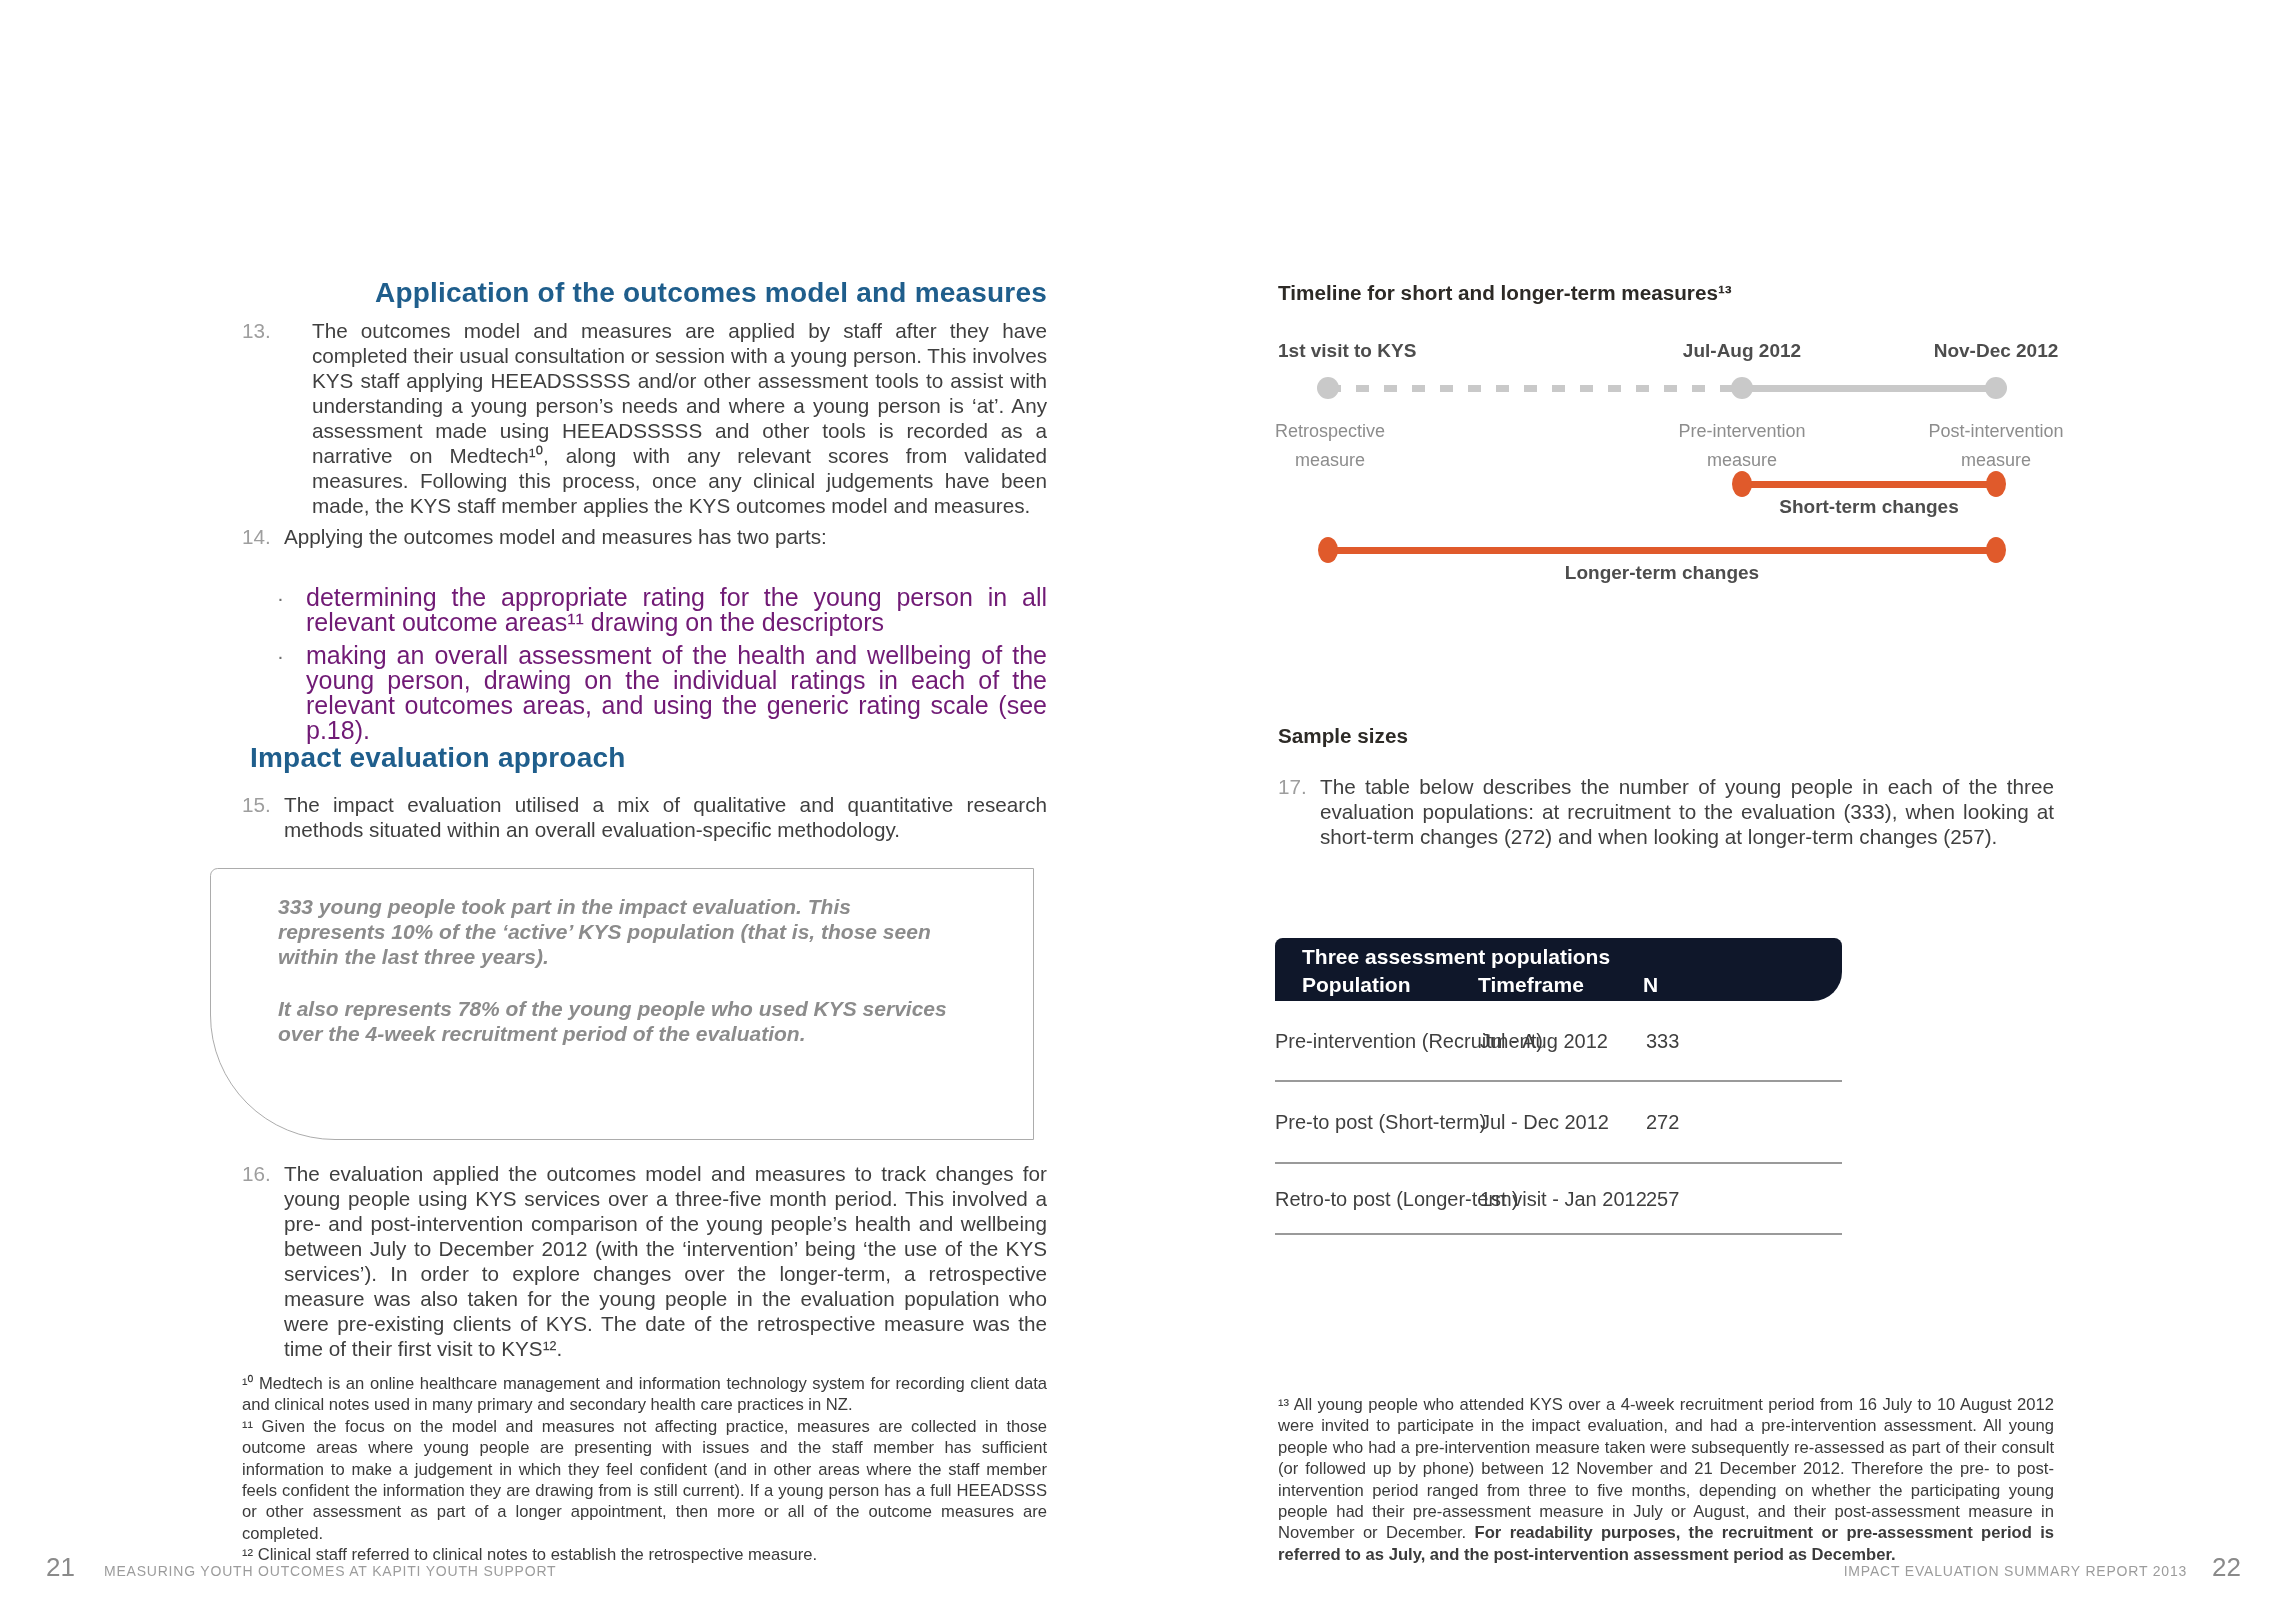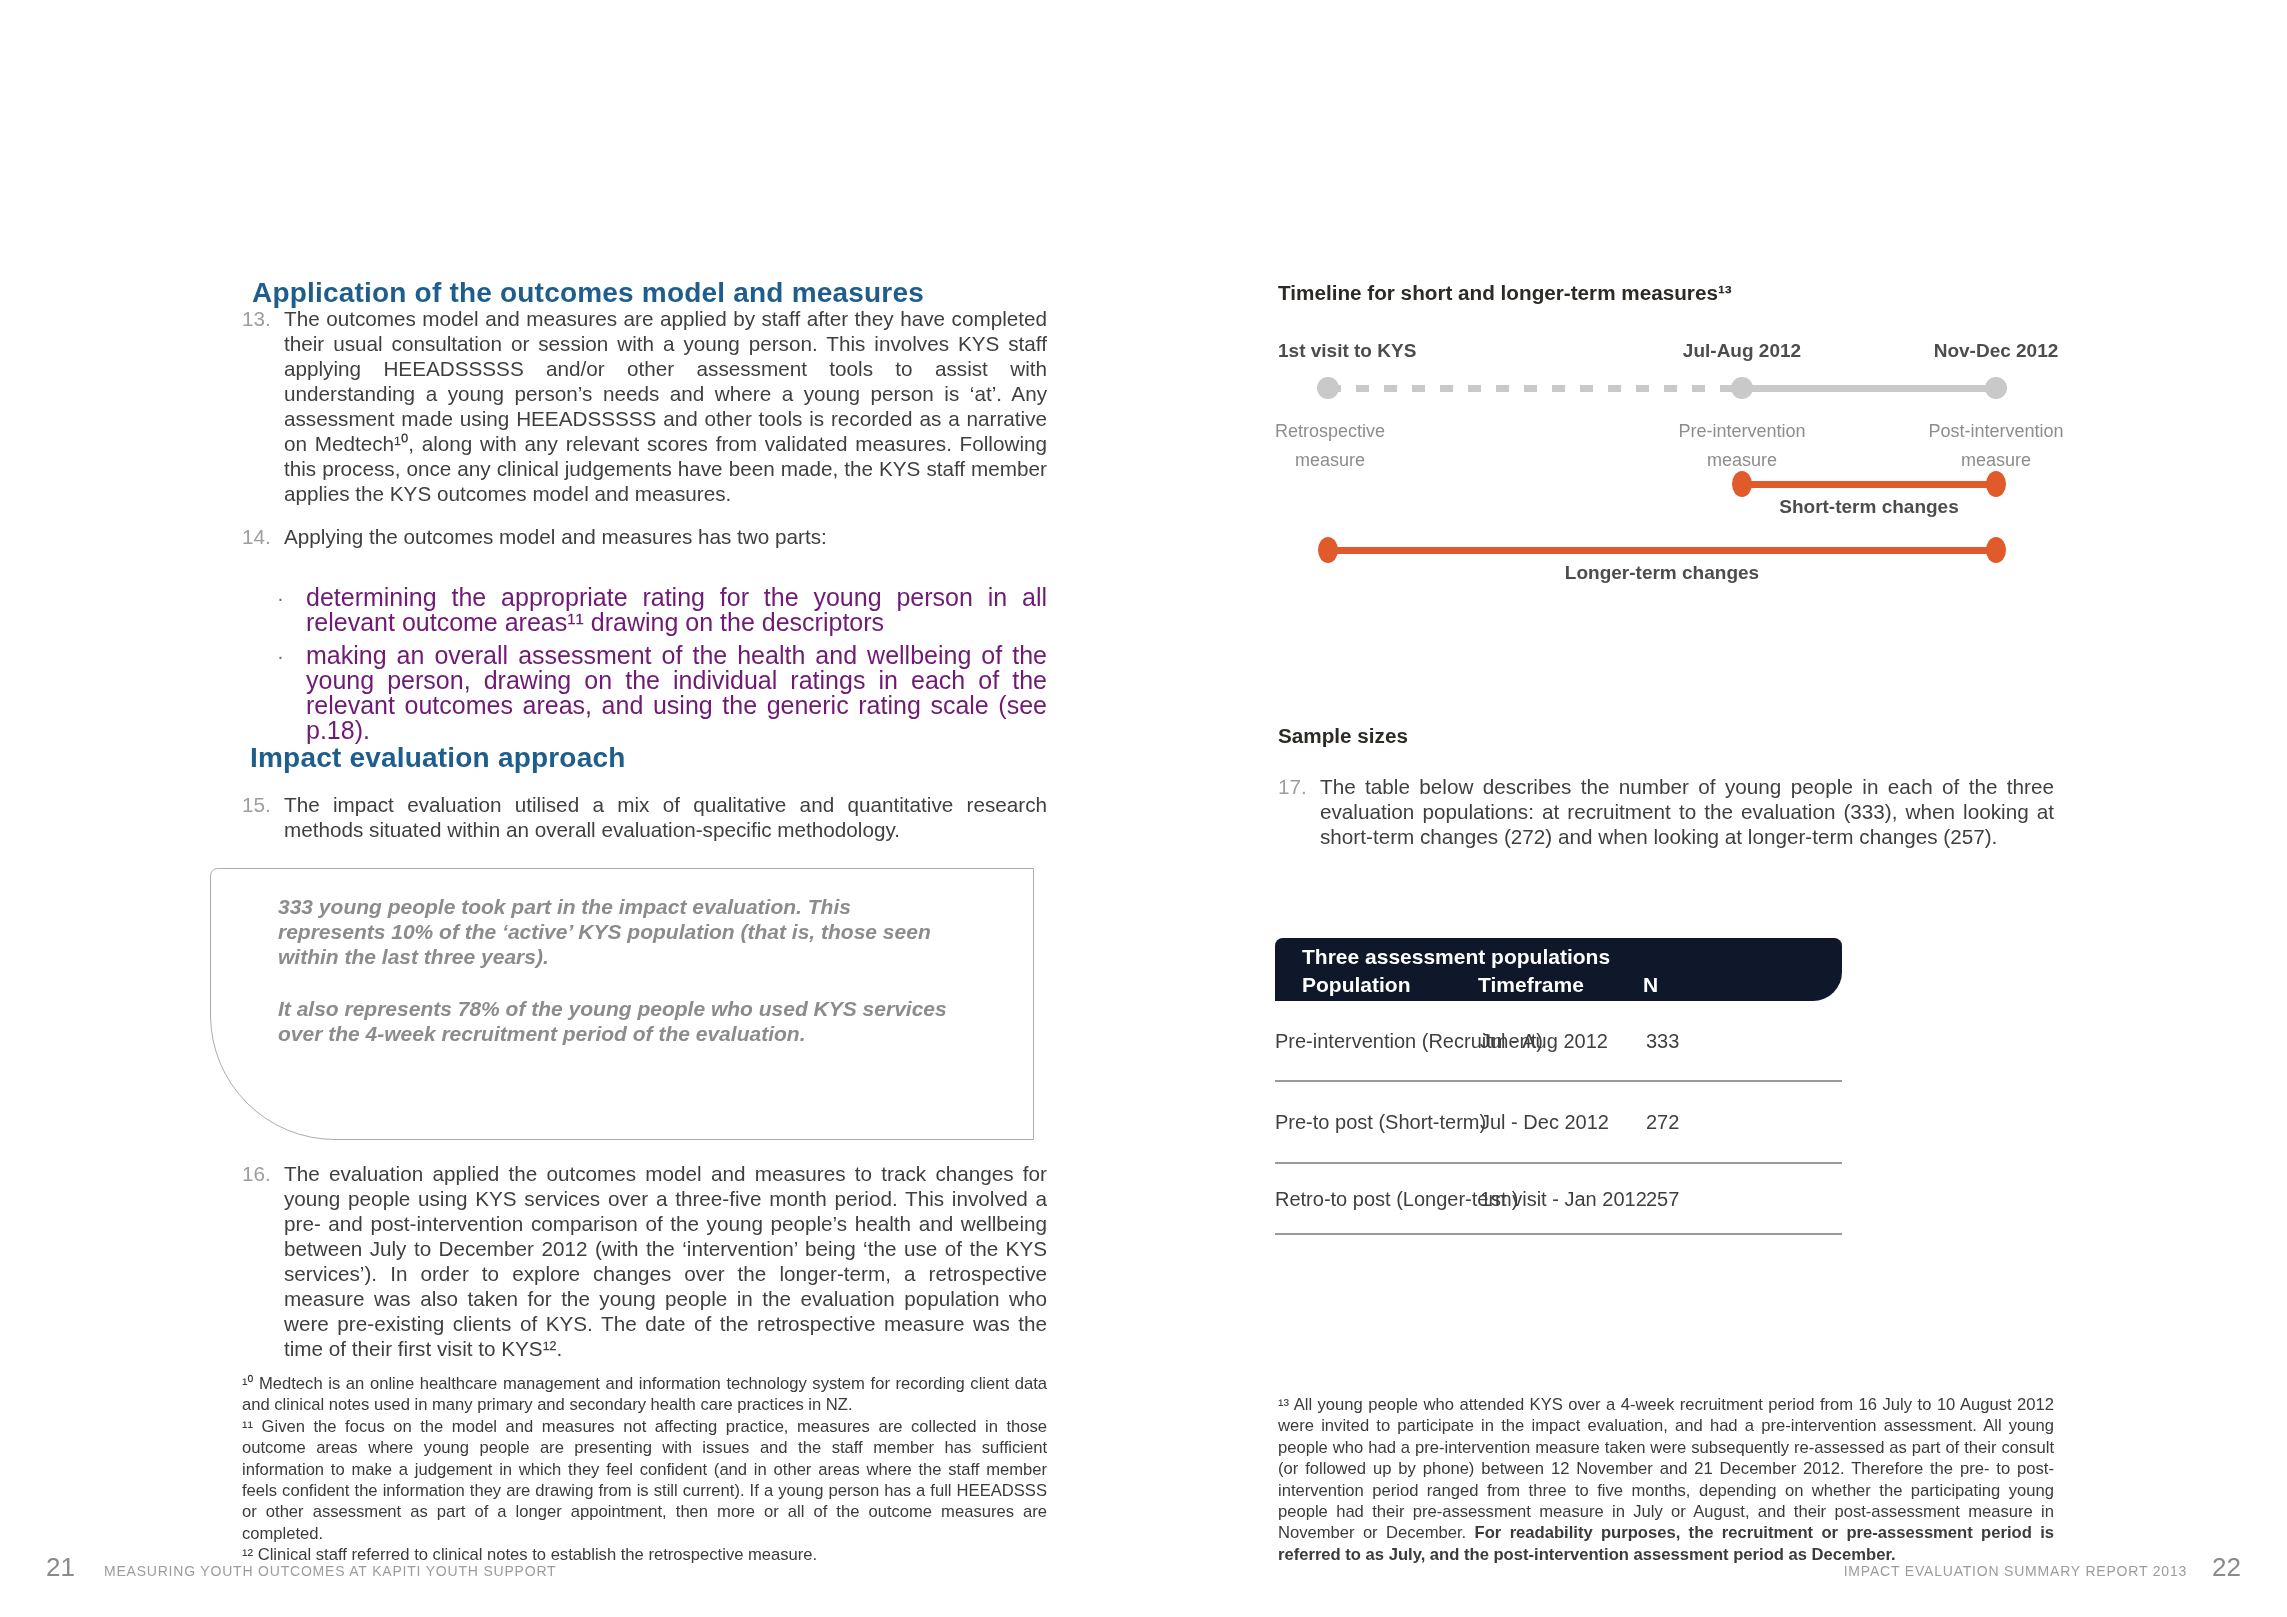--- a/index.html
+++ b/index.html
@@ -59,23 +59,23 @@
   
   .footer{position:absolute;display:flex;align-items:baseline;}
   .footer .pnum{font-size:26px;color:#8A8A8A;}
   .footer .ftext{font-size:14px;letter-spacing:0.8px;color:#9C9C9C;}
 </style>
 </head>
 <body>
 
 <div class="canvas">
 
-  <h1 class="sec abs" style="left:252px;top:277px;width:805px;">Application of the outcomes model and measures</h1>
+  <h1 class="sec abs" style="left:242px;top:277px;width:805px;text-align:right;">Application of the outcomes model and measures</h1>
 
-  <div class="num-item abs" style="left:242px;top:306px;width:805px;">
+  <div class="num-item abs" style="left:242px;top:318px;width:805px;gap:28px;">
     <span class="num">13.</span>
     <div class="txt">The outcomes model and measures are applied by staff after they have completed their usual consultation or session with a young person. This involves KYS staff applying HEEADSSSSS and/or other assessment tools to assist with understanding a young person’s needs and where a young person is ‘at’. Any assessment made using HEEADSSSSS and other tools is recorded as a narrative on Medtech¹⁰, along with any relevant scores from validated measures. Following this process, once any clinical judgements have been made, the KYS staff member applies the KYS outcomes model and measures.</div>
   </div>
 
   <div class="num-item abs" style="left:242px;top:524px;width:805px;">
     <span class="num">14.</span>
     <div class="txt">Applying the outcomes model and measures has two parts:</div>
   </div>
 
   <div class="bullet-item abs" style="left:242px;top:585px;width:805px;">

